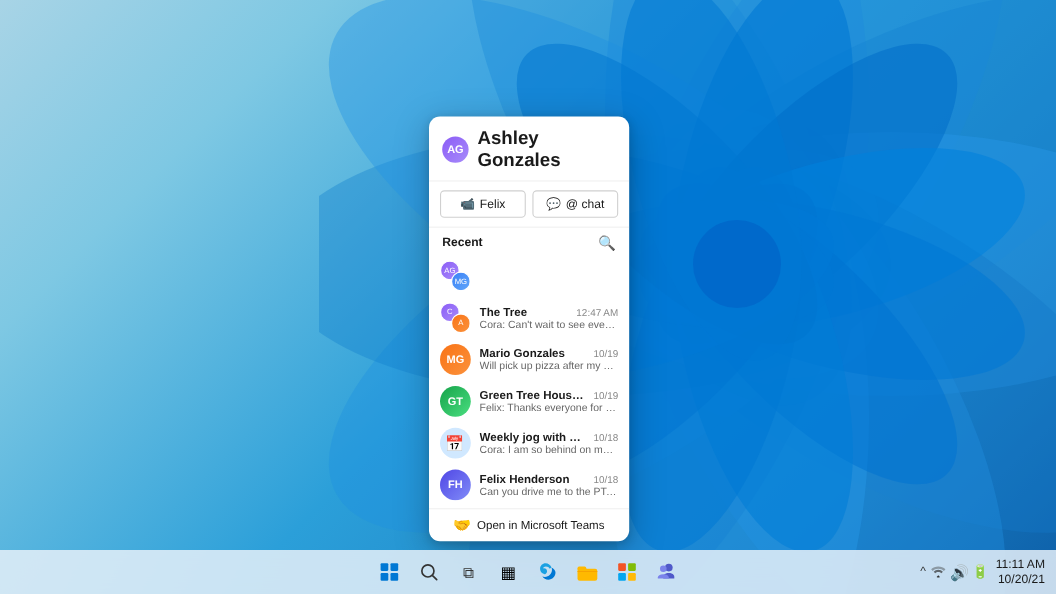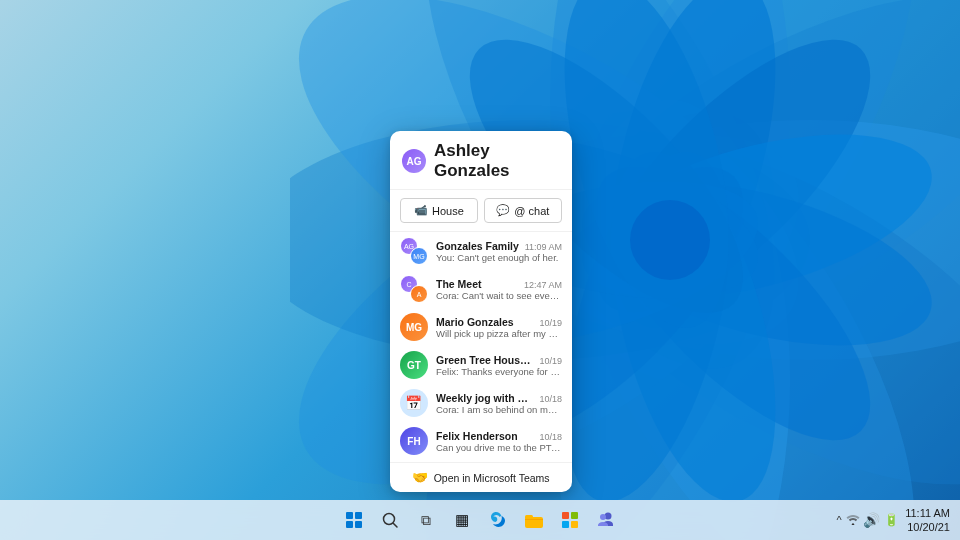--- a/index.html
+++ b/index.html
@@ -359,53 +359,50 @@
     <div class="panel-header">
       <div class="header-avatar av-purple">
         <span>AG</span>
       </div>
       <span class="header-name">Ashley Gonzales</span>
     </div>
 
     <div class="action-buttons">
       <button class="action-btn">
         <span style="font-size:11px;">📹</span>
-        <span>House</span>
+        <span>Felix</span>
       </button>
       <button class="action-btn">
         <span style="font-size:11px;">💬</span>
         <span>@ chat</span>
       </button>
     </div>
 
+    <div class="recent-header">
+      <span class="recent-label">Recent</span>
+      <button class="search-icon-btn">🔍</button>
+    </div>
 
     <div class="contact-list">
 
       <div class="contact-item">
         <div class="group-avatar">
           <div class="mini1">AG</div>
           <div class="mini2">MG</div>
         </div>
-        <div class="contact-info">
-          <div class="contact-name-row">
-            <span class="contact-name">Gonzales Family</span>
-            <span class="contact-time">11:09 AM</span>
-          </div>
-          <div class="contact-preview">You: Can't get enough of her.</div>
-        </div>
       </div>
 
       <div class="contact-item">
         <div class="group-avatar">
           <div class="mini1">C</div>
           <div class="mini2" style="background:linear-gradient(135deg,#F97316,#FB923C);">A</div>
         </div>
         <div class="contact-info">
           <div class="contact-name-row">
-            <span class="contact-name">The Meet</span>
+            <span class="contact-name">The Tree</span>
             <span class="contact-time">12:47 AM</span>
           </div>
           <div class="contact-preview">Cora: Can't wait to see everyone!</div>
         </div>
       </div>
 
       <div class="contact-item">
         <div class="contact-avatar av-orange">MG</div>
         <div class="contact-info">
           <div class="contact-name-row">

